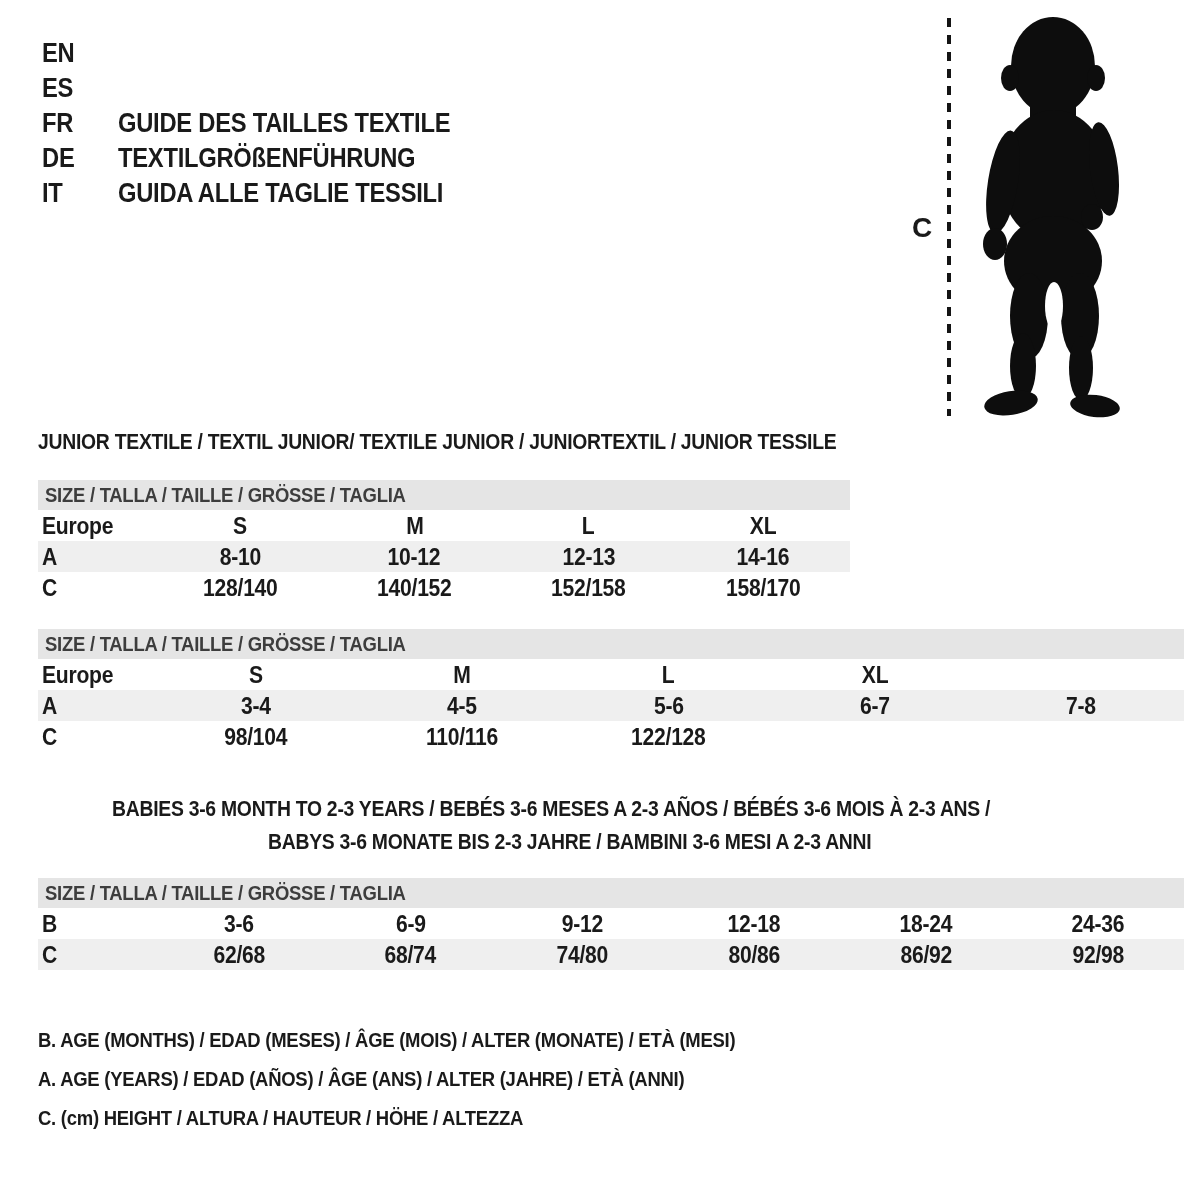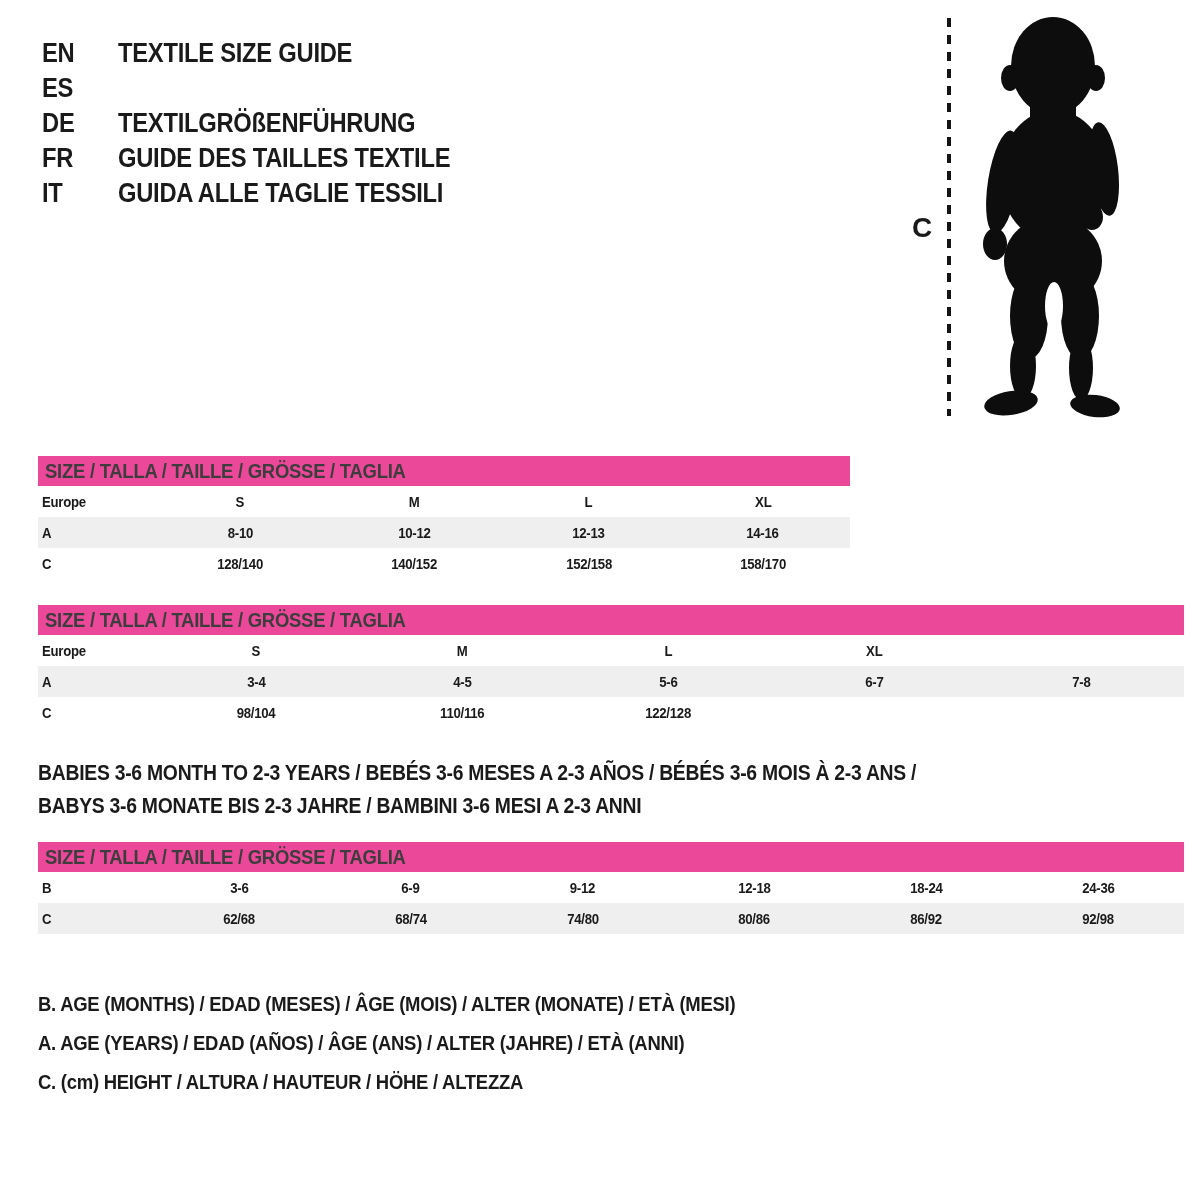--- a/index.html
+++ b/index.html
@@ -28,59 +28,58 @@
     background: repeating-linear-gradient(to bottom, #141414 0 9px, transparent 9px 17px);
   }
   .measure-label { position: absolute; left: 912px; top: 212px; font-size: 28px; font-weight: 700; }
   .silhouette { position: absolute; left: 966px; top: 14px; width: 176px; height: 406px; }
 
   
   .content { position: absolute; left: 38px; top: 430px; width: 1146px; }
   .section-heading { font-size: 22px; font-weight: 700; line-height: 24px; }
   .heading-sub { font-size: 14px; vertical-align: -4px; }
   .h-children { margin-top: 36px; }
-  .h-babies   { margin-top: 28px; line-height: 33px; }
+  .h-babies   { margin-top: 40px; line-height: 33px; text-align: center; }
   .legend { margin-top: 50px; font-size: 21px; font-weight: 700; line-height: 39px; }
 
   
   .sg-table { margin-top: 26px; }
   .sg-table.babies-table { margin-top: 20px; }
   .tbl-junior { width: 812px; }
   .tbl-wide { width: 1146px; }
   .size-bar {
     height: 30px; line-height: 30px;
-    background: #ec4899; color: #3d3d3d;
+    background: #e5e5e5; color: #3d3d3d;
     font-size: 21px; font-weight: 700;
     padding-left: 7px; box-sizing: border-box;
   }
-  .trow { display: grid; height: 31px; line-height: 31px; font-size: 15px; font-weight: 700; align-items: center; }
+  .trow { display: grid; height: 31px; line-height: 31px; font-size: 24px; font-weight: 700; align-items: center; }
   .trow.shade { background: #efefef; }
   .tlabel { text-align: left; padding-left: 4px; overflow: visible; }
   .tcell { text-align: center; overflow: visible; }
 </style>
 </head>
 <body>
 
 <div class="canvas">
 
   <div class="lang-list">
     <div class="lang-row">
       <span class="lang-code"><span class="cond-l">EN</span></span>
-      <span class="lang-title"><span class="cond-l">TEXTILE SIZE GUIDE</span></span>
     </div>
     <div class="lang-row">
       <span class="lang-code"><span class="cond-l">ES</span></span>
     </div>
     <div class="lang-row">
+      <span class="lang-code"><span class="cond-l">FR</span></span>
+      <span class="lang-title"><span class="cond-l">GUIDE DES TAILLES TEXTILE</span></span>
+    </div>
+    <div class="lang-row">
       <span class="lang-code"><span class="cond-l">DE</span></span>
       <span class="lang-title"><span class="cond-l">TEXTILGRÖßENFÜHRUNG</span></span>
-    </div>
-    <div class="lang-row">
-      <span class="lang-code"><span class="cond-l">FR</span></span>
-      <span class="lang-title"><span class="cond-l">GUIDE DES TAILLES TEXTILE</span></span>
     </div>
     <div class="lang-row">
       <span class="lang-code"><span class="cond-l">IT</span></span>
       <span class="lang-title"><span class="cond-l">GUIDA ALLE TAGLIE TESSILI</span></span>
     </div>
   </div>
 
   <div class="measure-line"></div>
   <div class="measure-label">C</div>
   <svg class="silhouette" viewBox="0 0 172 406" xmlns="http://www.w3.org/2000/svg" aria-hidden="true">
@@ -102,20 +101,23 @@
     <g fill="#0d0d0d">
       <ellipse cx="55" cy="352" rx="13" ry="33"></ellipse>
       <ellipse cx="43" cy="389" rx="27" ry="12" transform="rotate(-9 43 389)"></ellipse>
       <ellipse cx="113" cy="354" rx="12" ry="32"></ellipse>
       <ellipse cx="127" cy="392" rx="25" ry="11" transform="rotate(7 127 392)"></ellipse>
     </g>
   </svg>
 
   <div class="content">
 
+    <div class="section-heading">
+      <span class="cond-l">JUNIOR TEXTILE / TEXTIL JUNIOR/ TEXTILE JUNIOR / JUNIORTEXTIL / JUNIOR TESSILE</span>
+    </div>
     <div class="sg-table tbl-junior">
         <div class="size-bar"><span class="cond-l">SIZE / TALLA / TAILLE / GRÖSSE / TAGLIA</span></div>
         <div class="trow" style="grid-template-columns: 115px repeat(4, 1fr);">
           <span class="tlabel"><span class="cond-l">Europe</span></span>
           <span class="tcell"><span class="cond-c">S</span></span>
           <span class="tcell"><span class="cond-c">M</span></span>
           <span class="tcell"><span class="cond-c">L</span></span>
           <span class="tcell"><span class="cond-c">XL</span></span>
         </div>
         <div class="trow shade" style="grid-template-columns: 115px repeat(4, 1fr);">

